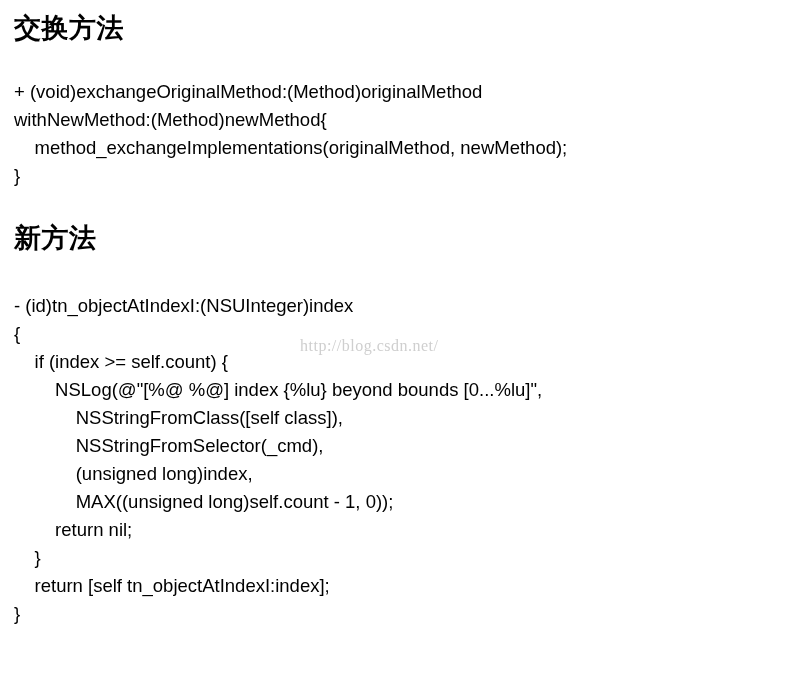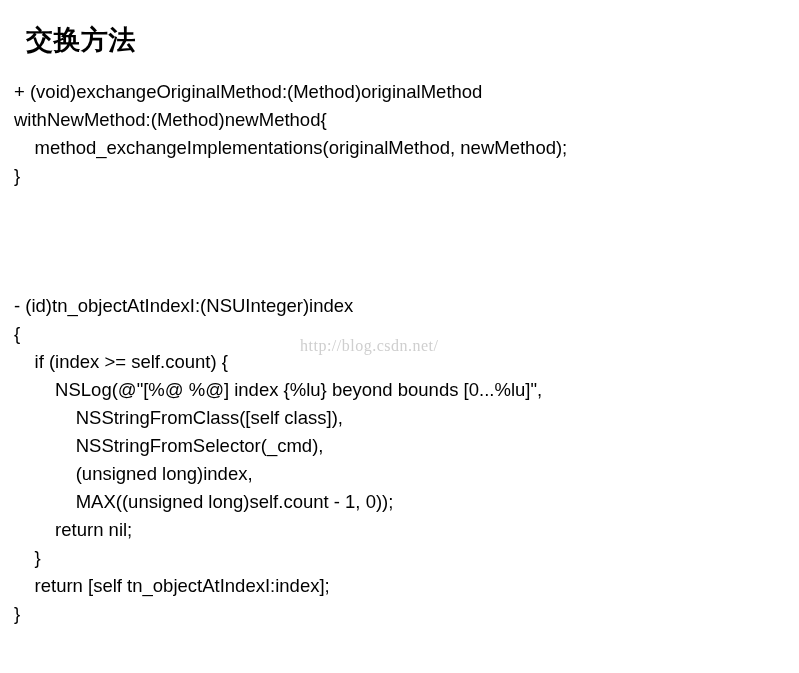--- a/index.html
+++ b/index.html
@@ -19,21 +19,21 @@
     position: relative;
     width: 799px;
     height: 673px;
     padding: 0;
     box-sizing: border-box;
   }
   .section-heading {
     font-size: 27px;
     font-weight: bold;
     line-height: 1.2;
-    margin: 12px;
+    margin: 0;
     padding: 0;
     color: #000000;
     letter-spacing: 0.5px;
   }
   #heading-exchange {
     position: absolute;
     left: 14px;
     top: 12px;
   }
   #heading-new {
@@ -74,20 +74,21 @@
 
 <div class="page">
 
   <h2 class="section-heading" id="heading-exchange">交换方法</h2>
 
   <pre class="code-block" id="code-exchange">+ (void)exchangeOriginalMethod:(Method)originalMethod
 withNewMethod:(Method)newMethod{
     method_exchangeImplementations(originalMethod, newMethod);
 }</pre>
 
+  <h2 class="section-heading" id="heading-new">新方法</h2>
 
   <pre class="code-block" id="code-new">- (id)tn_objectAtIndexI:(NSUInteger)index
 {
     if (index &gt;= self.count) {
         NSLog(@"[%@ %@] index {%lu} beyond bounds [0...%lu]",
             NSStringFromClass([self class]),
             NSStringFromSelector(_cmd),
             (unsigned long)index,
             MAX((unsigned long)self.count - 1, 0));
         return nil;

